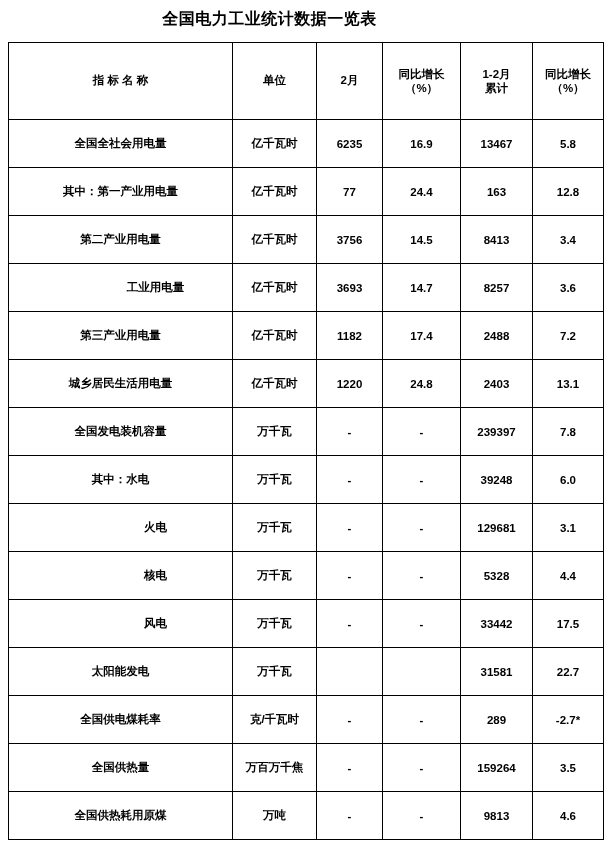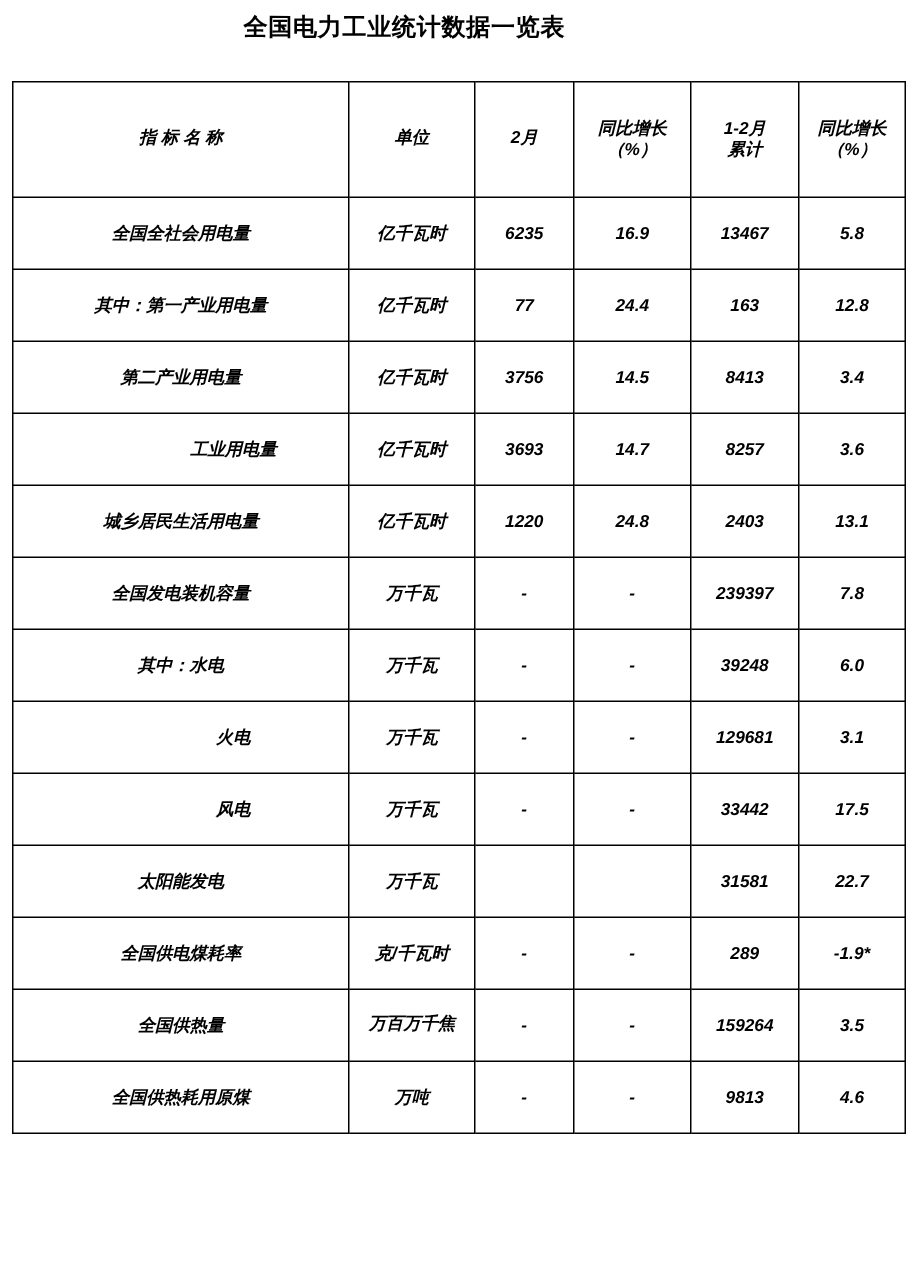--- a/index.html
+++ b/index.html
@@ -25,23 +25,22 @@
     text-align: center;
     font-size: 16px;
     font-weight: bold;
     letter-spacing: 0.5px;
     padding: 9px 0 10px 0;
     line-height: 1.2;
   }
   table.stat {
     border-collapse: collapse;
     width: 595px;
-    margin: 16px auto;
+    margin: 4px auto;
     table-layout: fixed;
-    font-style: italic;
   }
   table.stat td, table.stat th {
     border: 1px solid #000000;
     font-size: 11.5px;
     font-weight: bold;
     text-align: center;
     vertical-align: middle;
     padding: 0 2px;
   }
   thead th {
@@ -130,20 +129,28 @@
         </tr>
         <tr>
           <td class="name indent3">工业用电量</td>
           <td>亿千瓦时</td>
           <td>3693</td>
           <td>14.7</td>
           <td>8257</td>
           <td>3.6</td>
         </tr>
         <tr>
+          <td class="name indent2">第三产业用电量</td>
+          <td>亿千瓦时</td>
+          <td>1182</td>
+          <td>17.4</td>
+          <td>2488</td>
+          <td>7.2</td>
+        </tr>
+        <tr>
           <td class="name indent2">城乡居民生活用电量</td>
           <td>亿千瓦时</td>
           <td>1220</td>
           <td>24.8</td>
           <td>2403</td>
           <td>13.1</td>
         </tr>
         <tr>
           <td class="name indent0">全国发电装机容量</td>
           <td>万千瓦</td>
@@ -162,20 +169,28 @@
         </tr>
         <tr>
           <td class="name indent3">火电</td>
           <td>万千瓦</td>
           <td>-</td>
           <td>-</td>
           <td>129681</td>
           <td>3.1</td>
         </tr>
         <tr>
+          <td class="name indent3">核电</td>
+          <td>万千瓦</td>
+          <td>-</td>
+          <td>-</td>
+          <td>5328</td>
+          <td>4.4</td>
+        </tr>
+        <tr>
           <td class="name indent3">风电</td>
           <td>万千瓦</td>
           <td>-</td>
           <td>-</td>
           <td>33442</td>
           <td>17.5</td>
         </tr>
         <tr>
           <td class="name indent2">太阳能发电</td>
           <td>万千瓦</td>
@@ -183,21 +198,21 @@
           <td></td>
           <td>31581</td>
           <td>22.7</td>
         </tr>
         <tr>
           <td class="name indent0">全国供电煤耗率</td>
           <td>克/千瓦时</td>
           <td>-</td>
           <td>-</td>
           <td>289</td>
-          <td>-1.9*</td>
+          <td>-2.7*</td>
         </tr>
         <tr>
           <td class="name indent0">全国供热量</td>
           <td>
             <span class="unit-two-line">万百万千焦</span>
           </td>
           <td>-</td>
           <td>-</td>
           <td>159264</td>
           <td>3.5</td>

